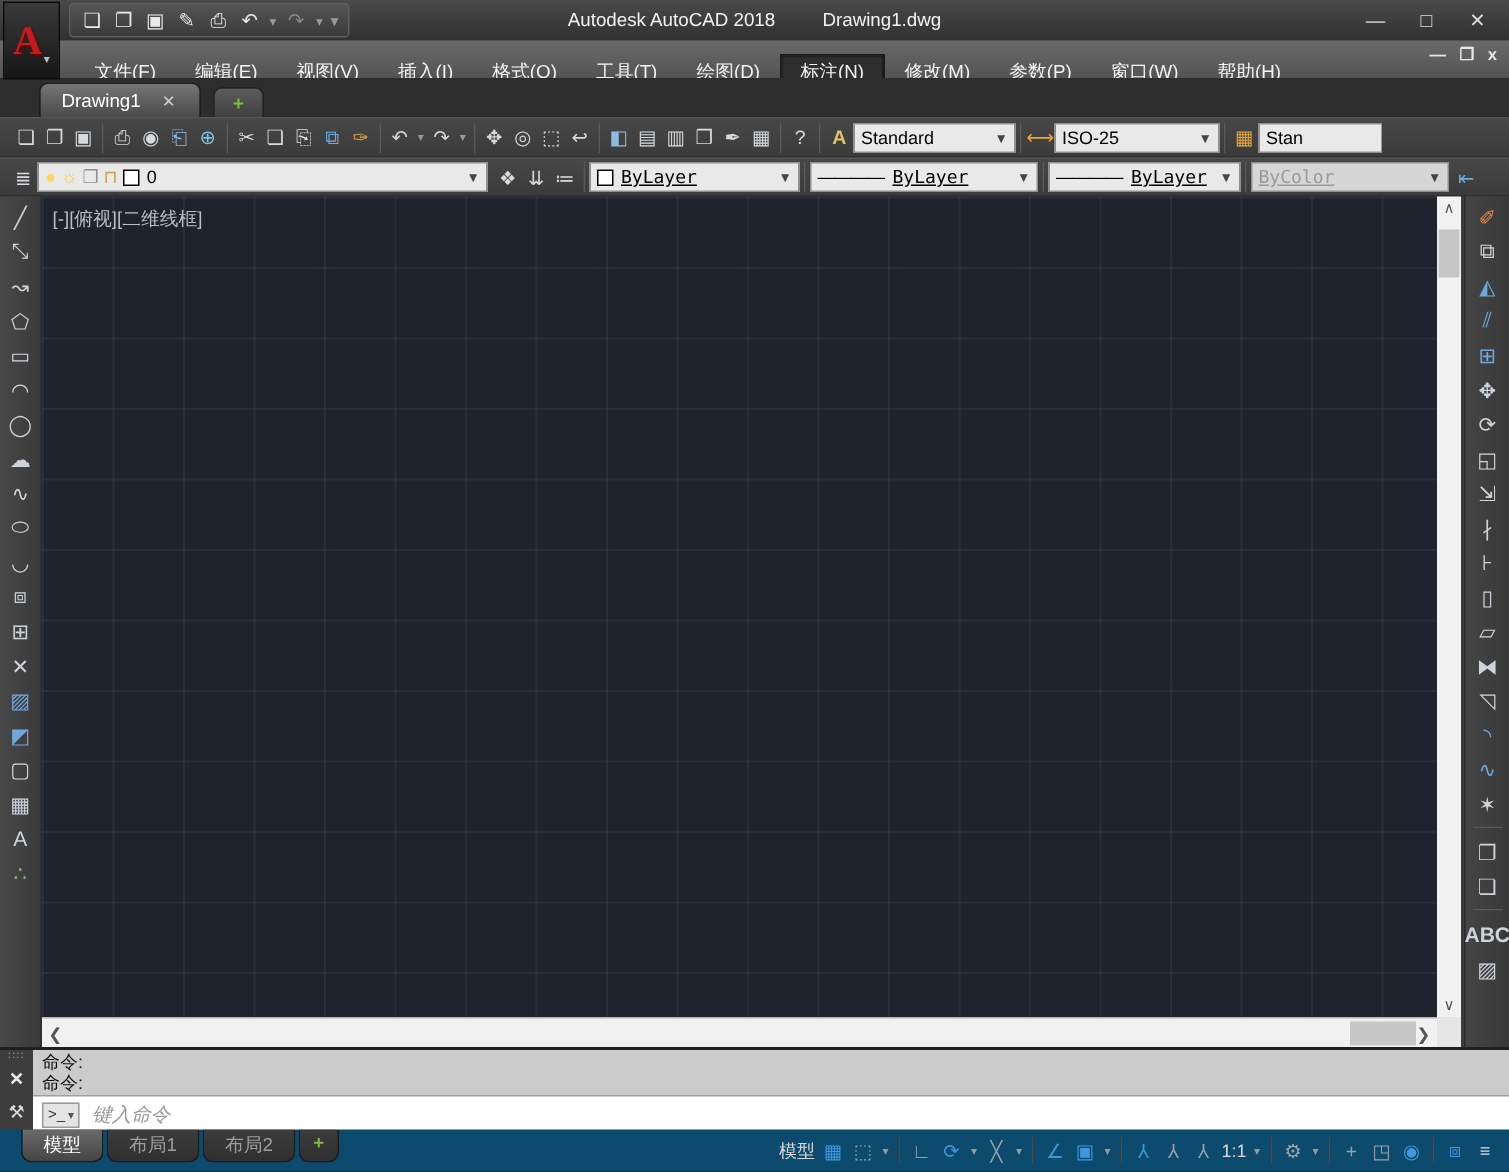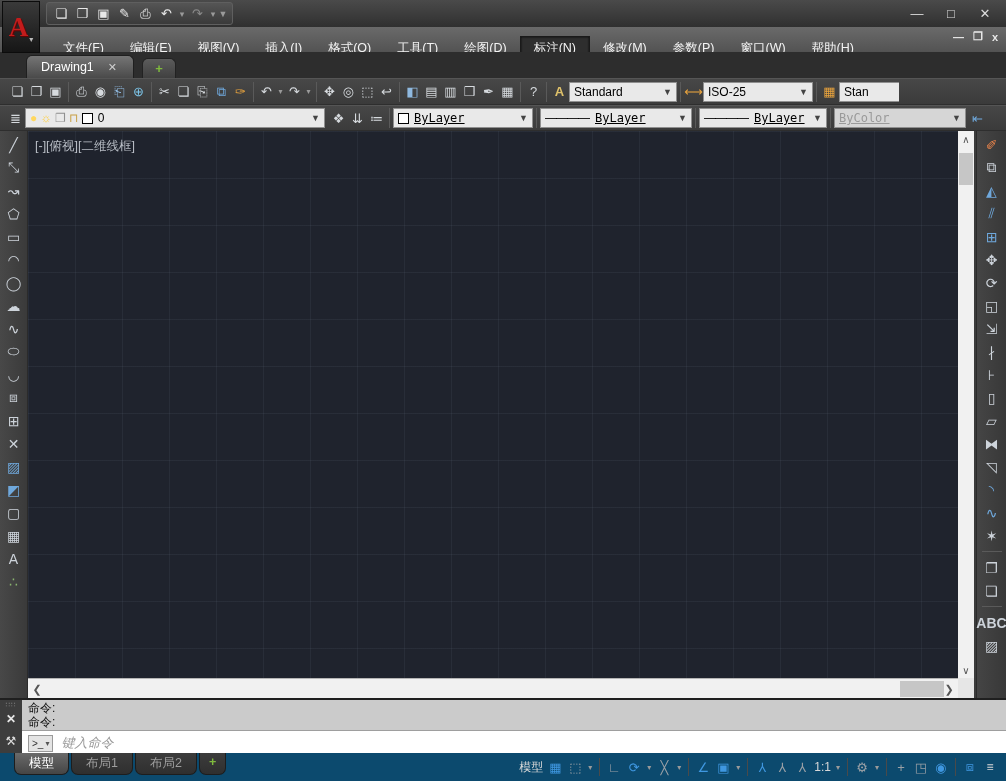--- a/index.html
+++ b/index.html
@@ -106,20 +106,24 @@
   .sic.lbl{color:#d8d8d8;font-size:12px;}
   .sic.caret{min-width:10px;font-size:8px;color:#9a9a9a;}
   .ssep{width:1px;height:18px;background:#1d1d1d;border-right:1px solid #4a4a4a;margin:0 4px;}
 </style>
 </head>
 <body>
 
 <div id="app">
 
   <div class="titlebar">
+    <div class="title-text">
+      <span>Autodesk AutoCAD 2018</span>
+      <span class="doc">Drawing1.dwg</span>
+    </div>
     <div class="wctl">
       <span>—</span>
       <span>□</span>
       <span>✕</span>
     </div>
   </div>
   <div class="logo">
     <span class="a">A</span>
     <span class="dn">▾</span>
   </div>
@@ -207,21 +211,21 @@
         <span class="chev">▼</span>
     </span>
     <span class="sepv"></span>
     <span class="ic" style="color:#e8a33d;">⟷</span>
     <span class="dd" style="width:110px">
       <span>ISO-25</span>
         <span class="chev">▼</span>
     </span>
     <span class="sepv"></span>
     <span class="ic" style="color:#e8a33d;">▦</span>
-    <span class="dd" style="width:60px;border-right:none;">
+    <span class="dd" style="width:82px;border-right:none;">
       <span>Stan</span>
     </span>
   </div>
 
   <div class="tbrow tb2">
     <span class="ic">≣</span>
     <span class="dd" style="width:300px">
       <span class="bulb">●</span>&nbsp;
       <span class="sun">☼</span>&nbsp;
       <span class="grayic">❐</span>&nbsp;

